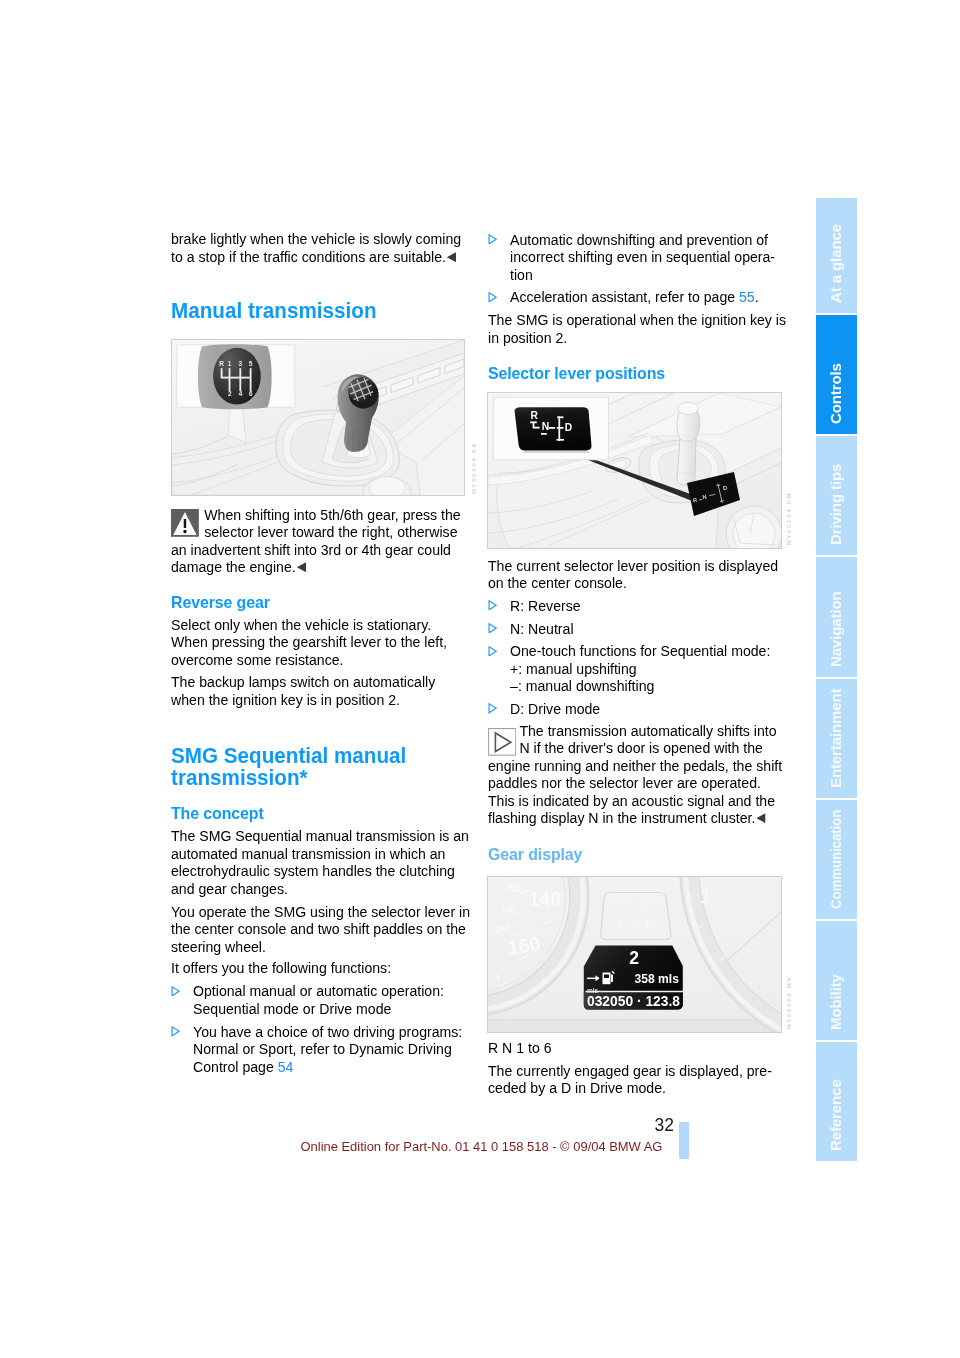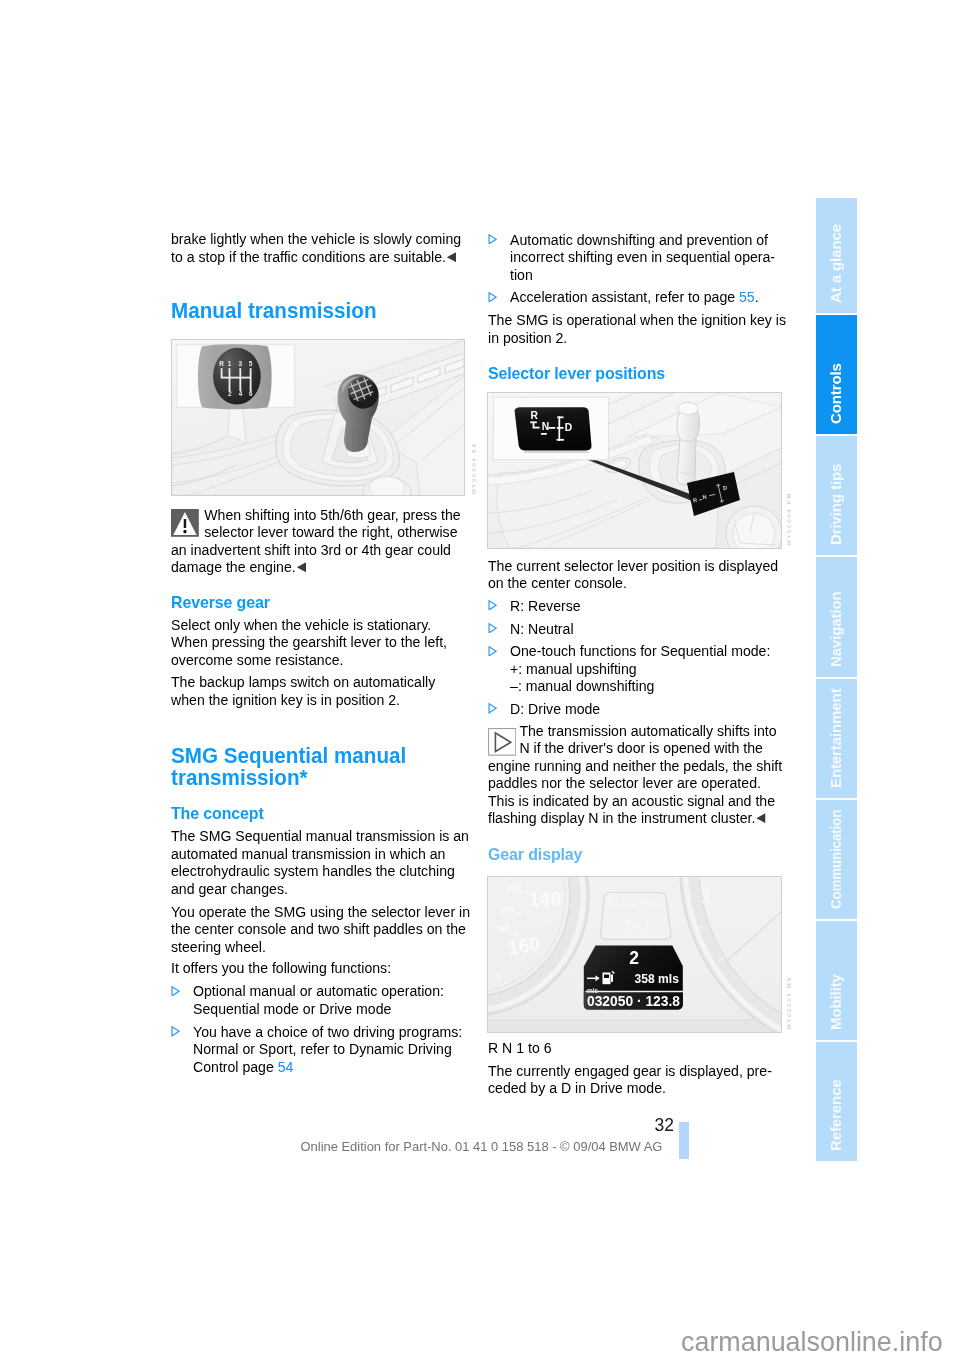--- a/index.html
+++ b/index.html
@@ -41,21 +41,21 @@
   .tabs{position:absolute;left:816px;top:198px;width:41px;}
   .tab{width:41px;background:#b6dcfb;position:relative;}
   .tab.active{background:#0d94f2;}
   .tab span{position:absolute;left:19.6px;bottom:10px;transform-origin:0 0;transform:rotate(-90deg);
             white-space:nowrap;color:#ffffff;font-size:15px;font-weight:bold;letter-spacing:-0.1px;line-height:0;
             opacity:0.88;}
   .tab.active span{opacity:1;}
   .tab span.narrow{transform:rotate(-90deg) scaleX(0.885);}
   
   .pageno{position:absolute;left:654.5px;top:1116.5px;font-size:17.5px;color:#1a1a1a;line-height:17px;}
-  .footer{position:absolute;left:300.5px;top:1139.5px;font-size:12.95px;font-weight:normal;color:#737373;letter-spacing:0px;line-height:14px;}
+  .footer{position:absolute;left:300.5px;top:1139.5px;font-size:12.95px;font-weight:normal;color:#7f1d1d;letter-spacing:0px;line-height:14px;}
   .footbar{position:absolute;left:679px;top:1122px;width:10px;height:37px;background:#b3d7fb;}
   .brand{position:absolute;left:681px;top:1326.5px;font-size:26.9px;color:#9b9b9b;letter-spacing:0px;line-height:30px;}
 </style>
 </head>
 <body>
 
 <div class="page">
 
   <p class="blk colL para" style="top:230.3px;"><span>brake lightly when the vehicle is slowly coming to a stop if the traffic conditions are suitable.</span><span class="endtri"><svg width="10.24" height="10.4" viewBox="0 0 10.24 10.4">
           <path d="M10.04 0.2 L10.04 10.2 L0.2 5.2 Z" fill="#3a3a3a"></path>
@@ -533,14 +533,13 @@
         <span>Mobility</span>
       </div>
     <div class="tab" style="height:119px;margin-top:2px;">
         <span>Reference</span>
       </div>
   </div>
 
   <div class="pageno">32</div>
   <div class="footbar"></div>
   <div class="footer">Online Edition for Part-No. 01 41 0 158 518 - © 09/04 BMW AG</div>
-  <div class="brand">carmanualsonline.info</div>
 </div>
 
 </body></html>

